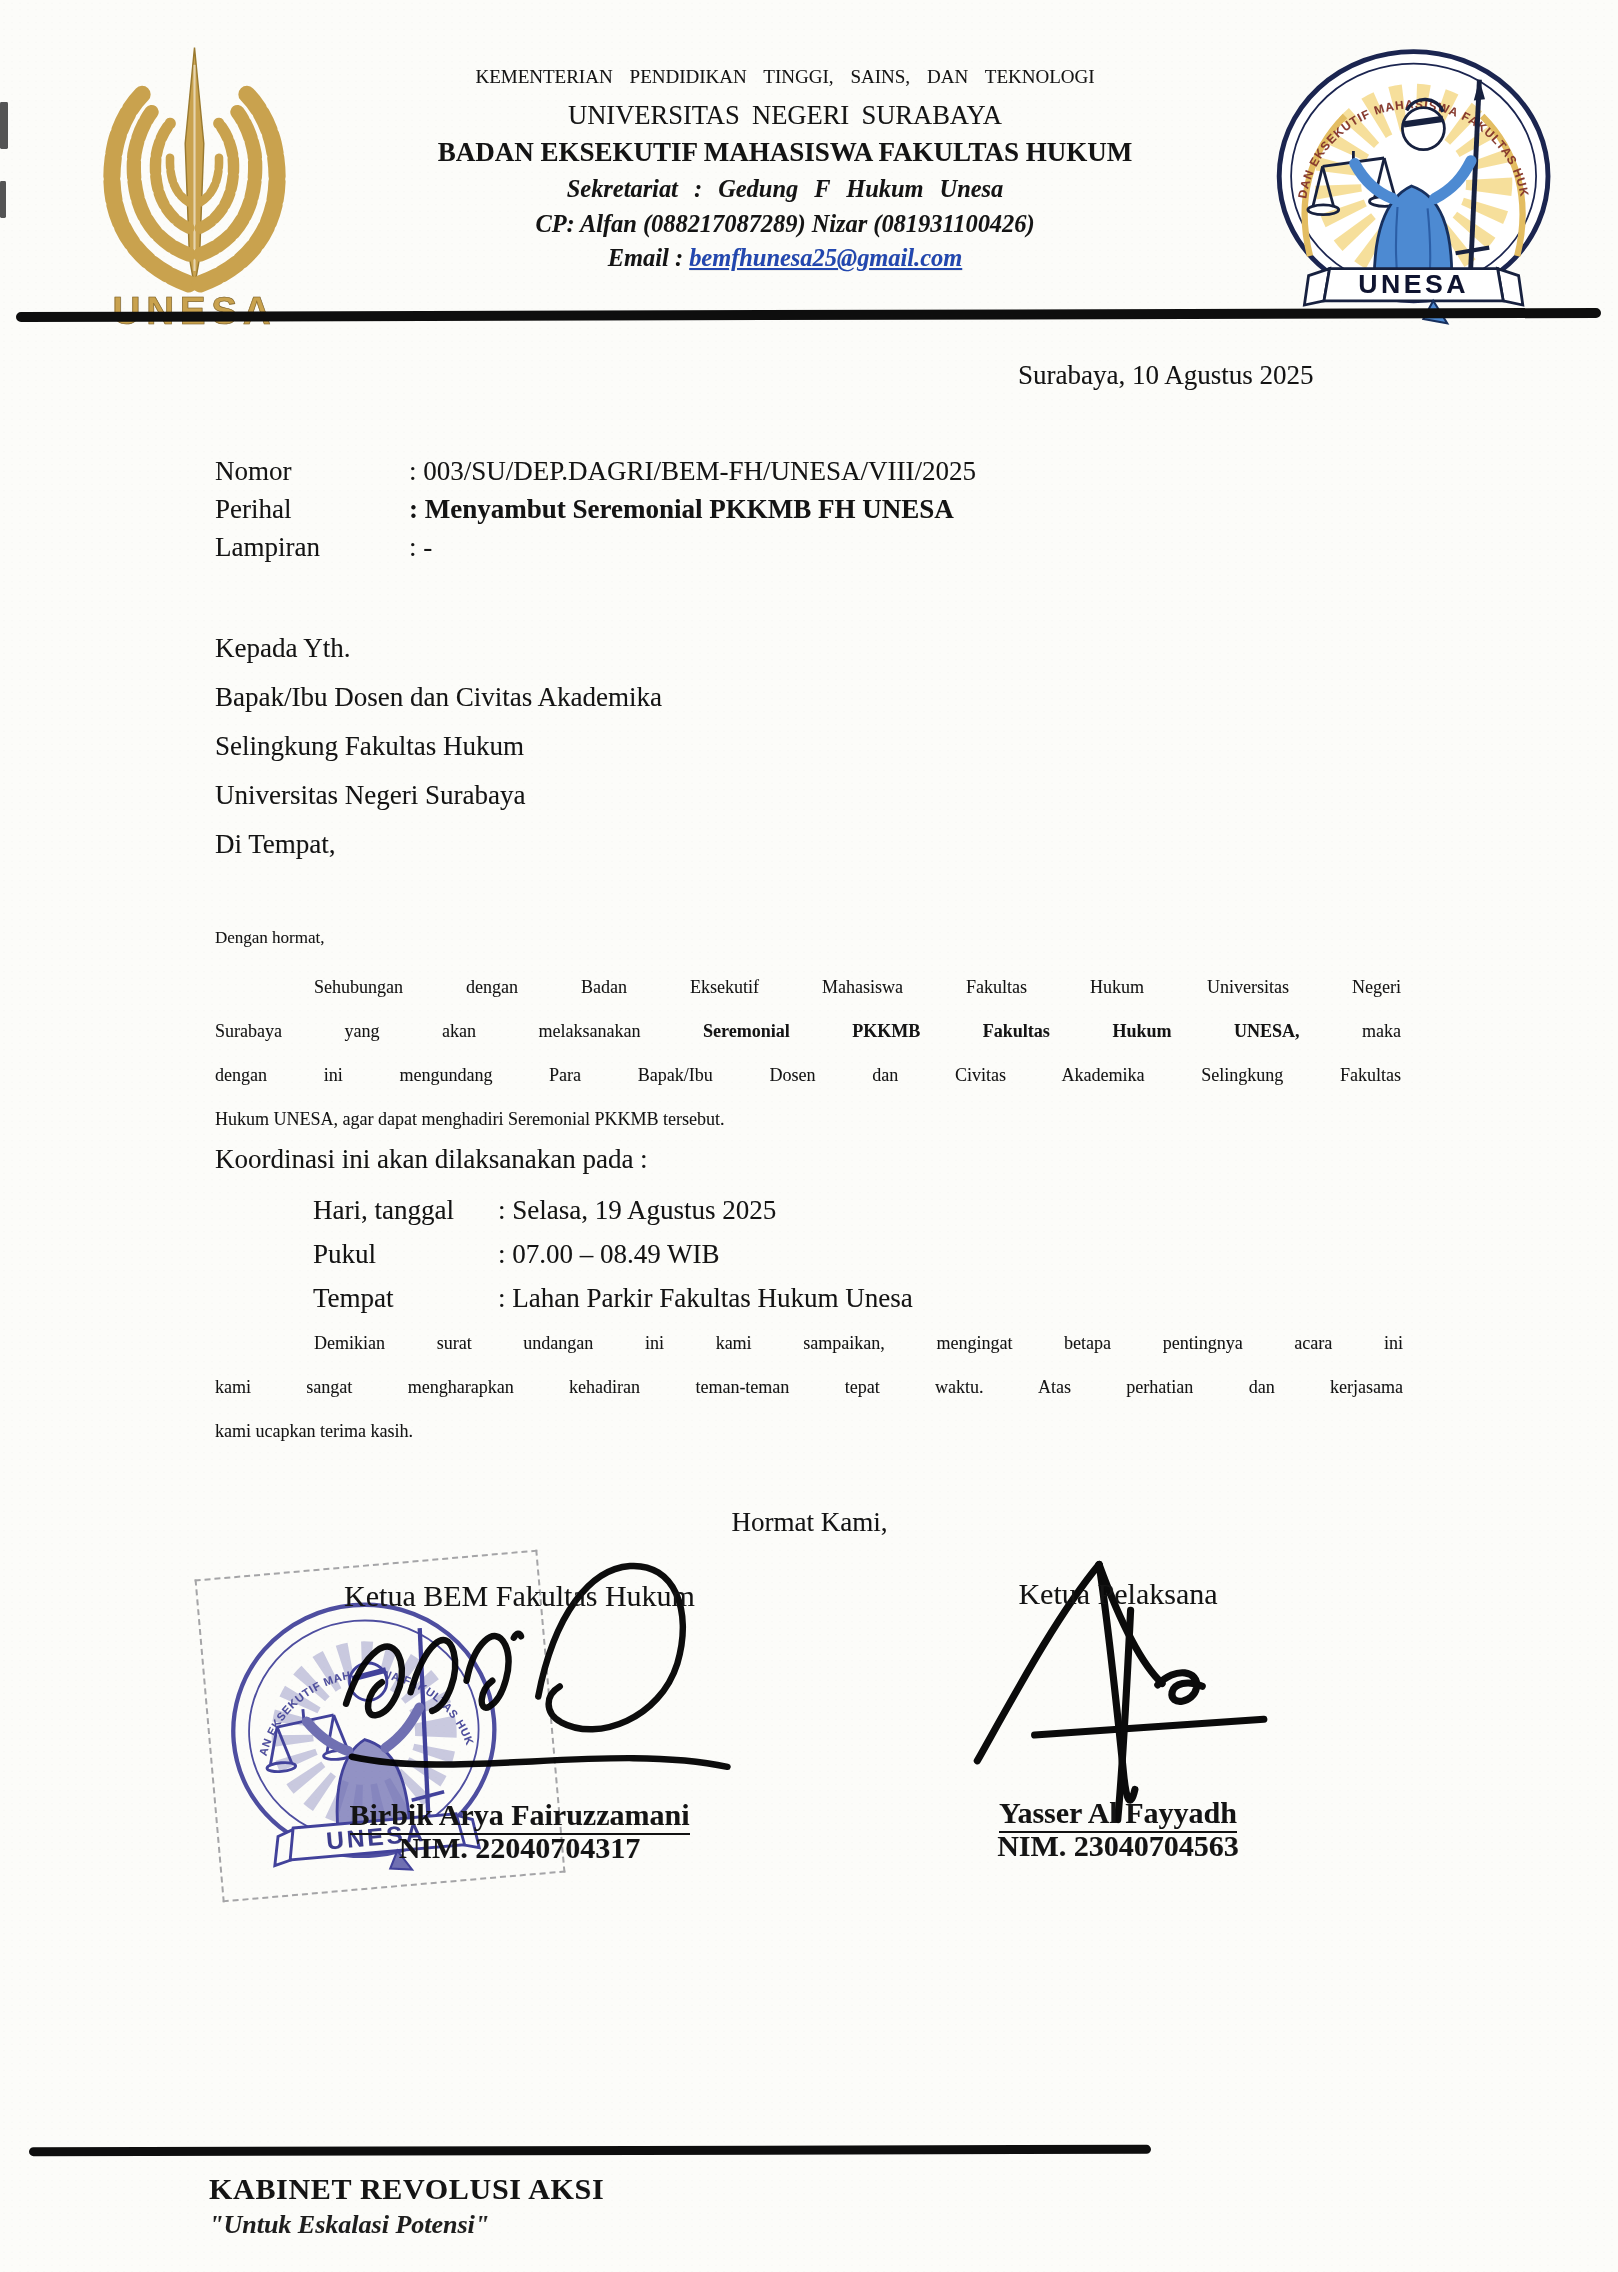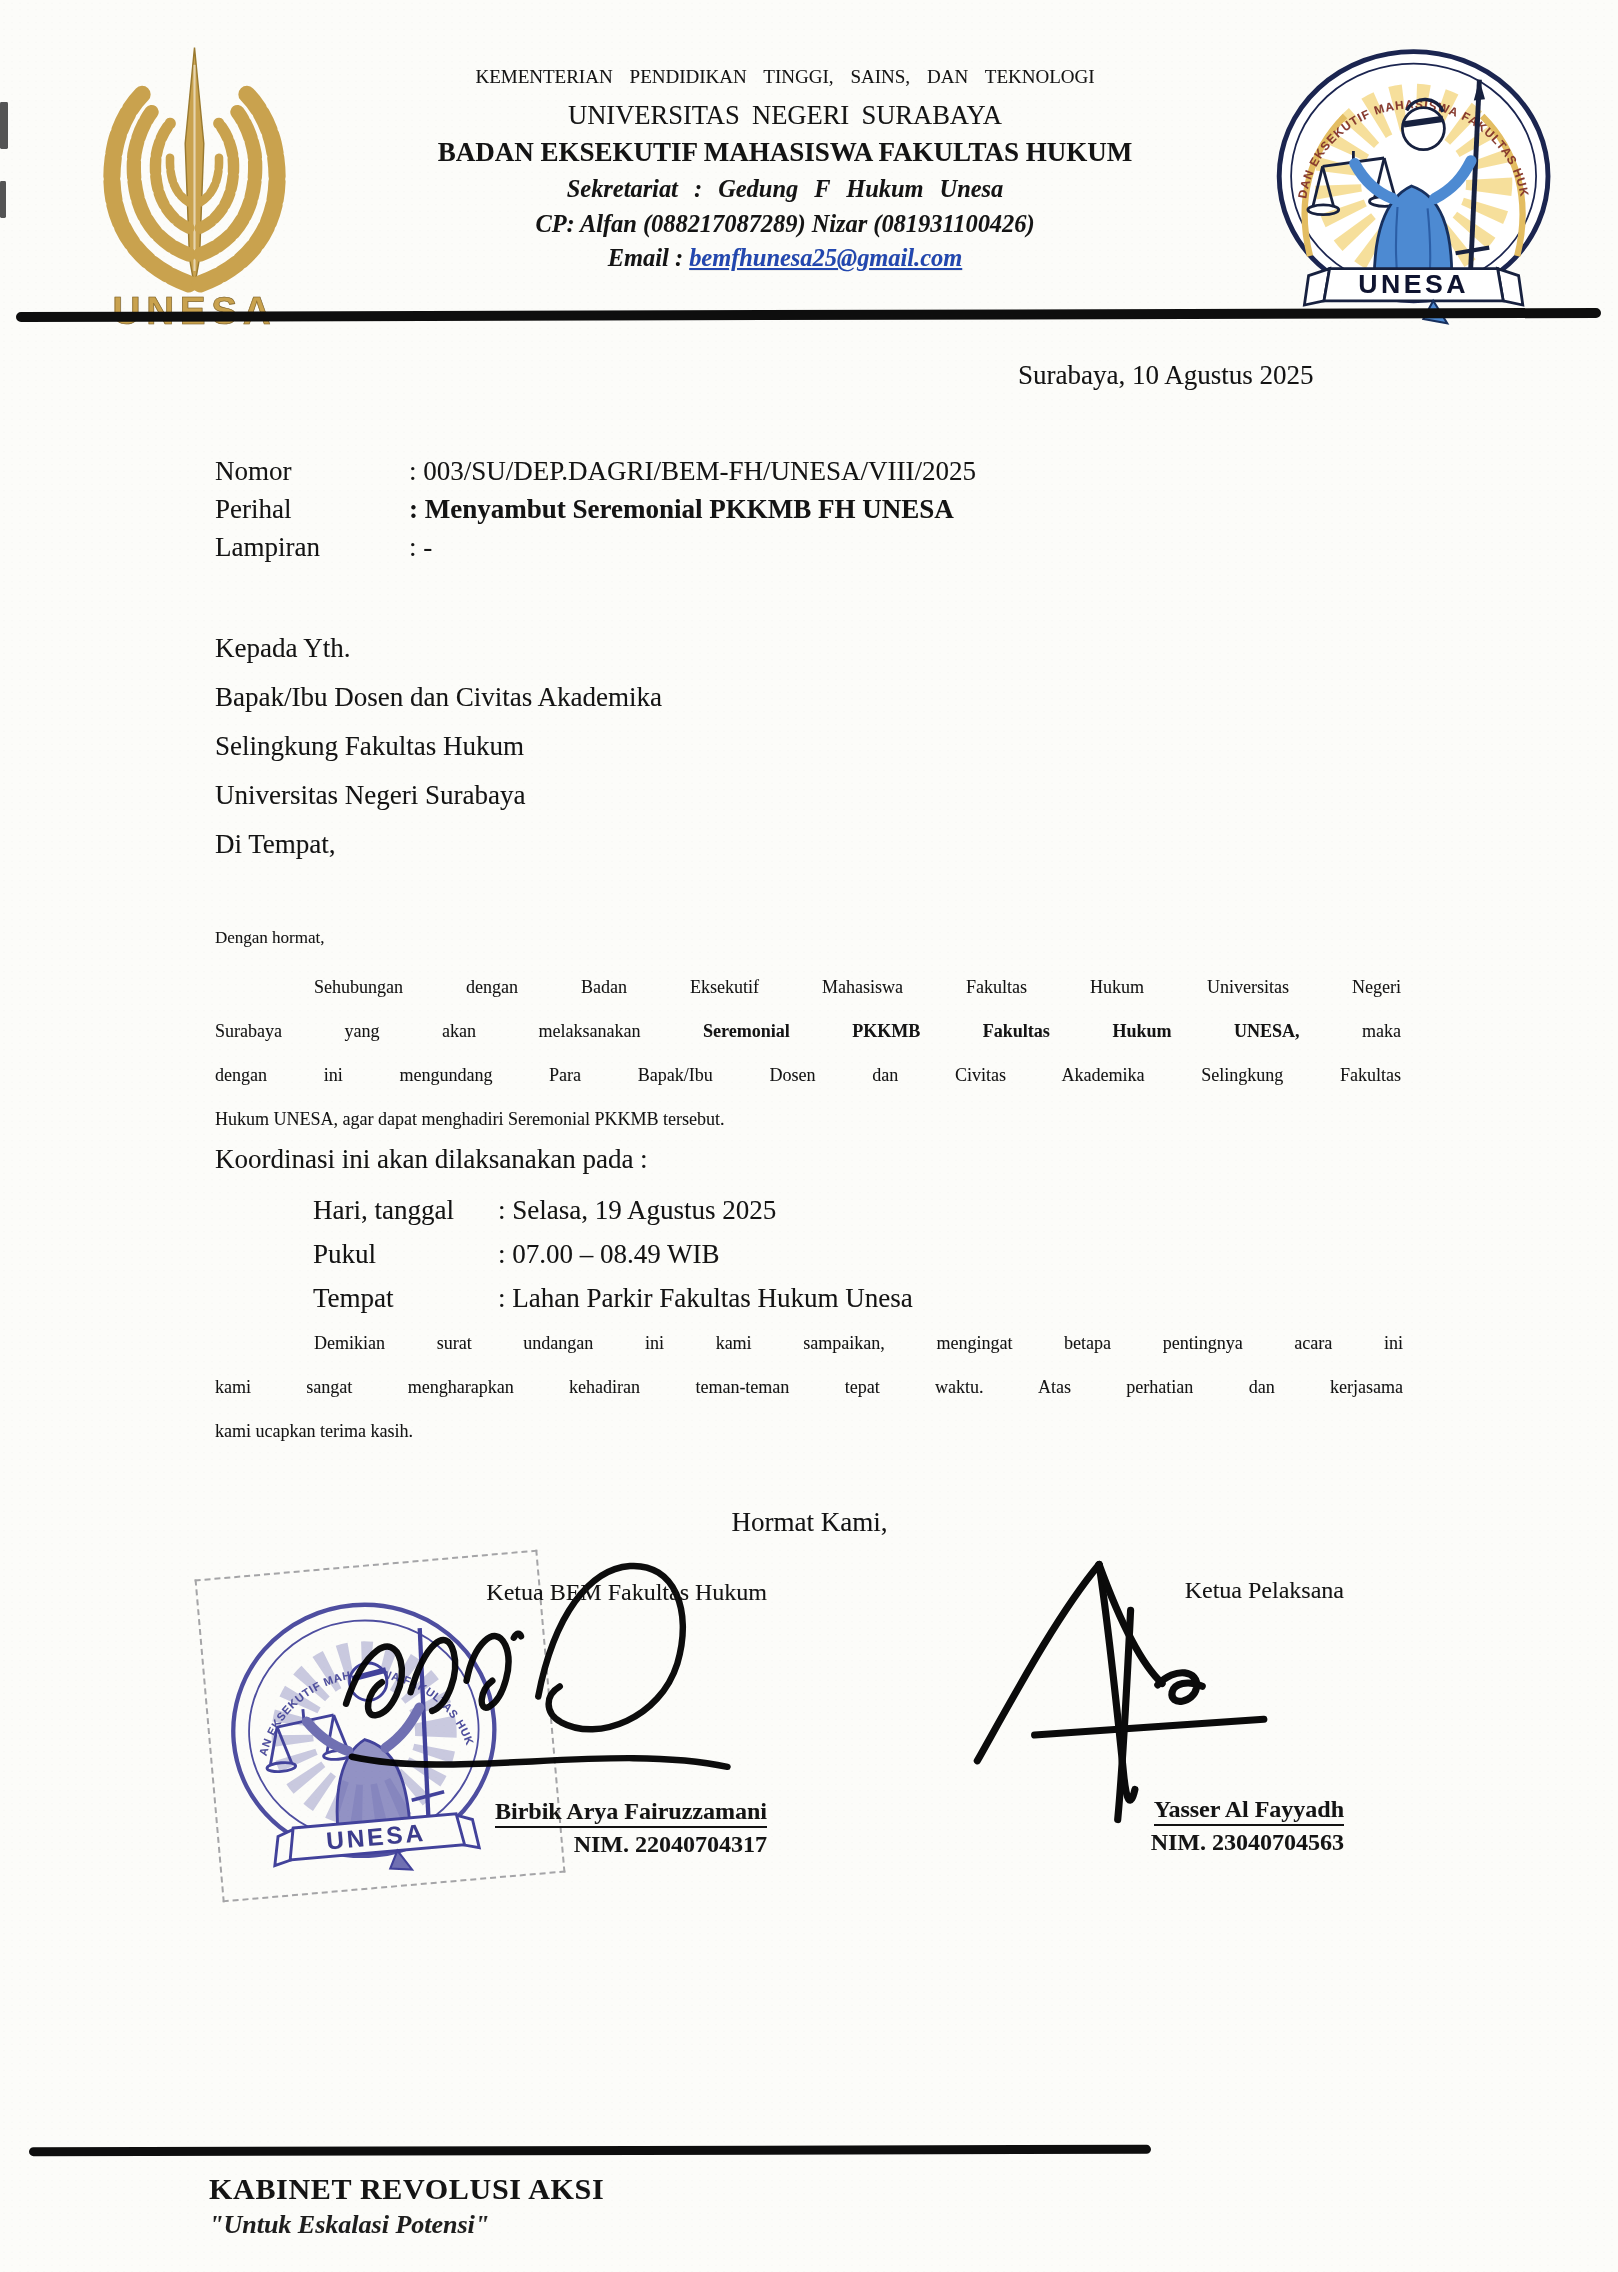--- a/index.html
+++ b/index.html
@@ -53,21 +53,21 @@
   .jline{line-height:44px; text-align:justify; text-align-last:justify;}
   .lline{line-height:44px; text-align:left;}
   .indent{padding-left:99px;}
   .schedule-intro{left:215px; top:1144px; font-size:27px;}
   .schedule{left:313px; top:1188px; font-size:27px;}
   .srow{line-height:44px; white-space:nowrap;}
   .slabel{display:inline-block; width:185px;}
 
   
   .hormat{left:308px; top:1507px; width:1003px; text-align:center; font-size:27px;}
-  .sig-col{position:absolute; text-align:right; font-size:24px; z-index:4;}
+  .sig-col{position:absolute; text-align:center; font-size:30px; z-index:4;}
   .sig-left{left:272px;  top:1579px; width:495px; height:301px;}
   .sig-right{left:892px; top:1577px; width:452px; height:301px;}
   .sig-title{position:absolute; left:0; right:0; top:0;}
   .sig-name{position:absolute; left:0; right:0; top:219px; font-weight:700;}
   .sig-name span{display:inline-block; border-bottom:2.9px solid #121212; padding-bottom:1.4px;}
   .sig-nim{position:absolute; left:0; right:0; top:252px; font-weight:700;}
 
   .stamp-wrap{
     position:absolute; left:208px; top:1564px; width:340px; height:320px;
     transform:rotate(-5deg); z-index:2;

